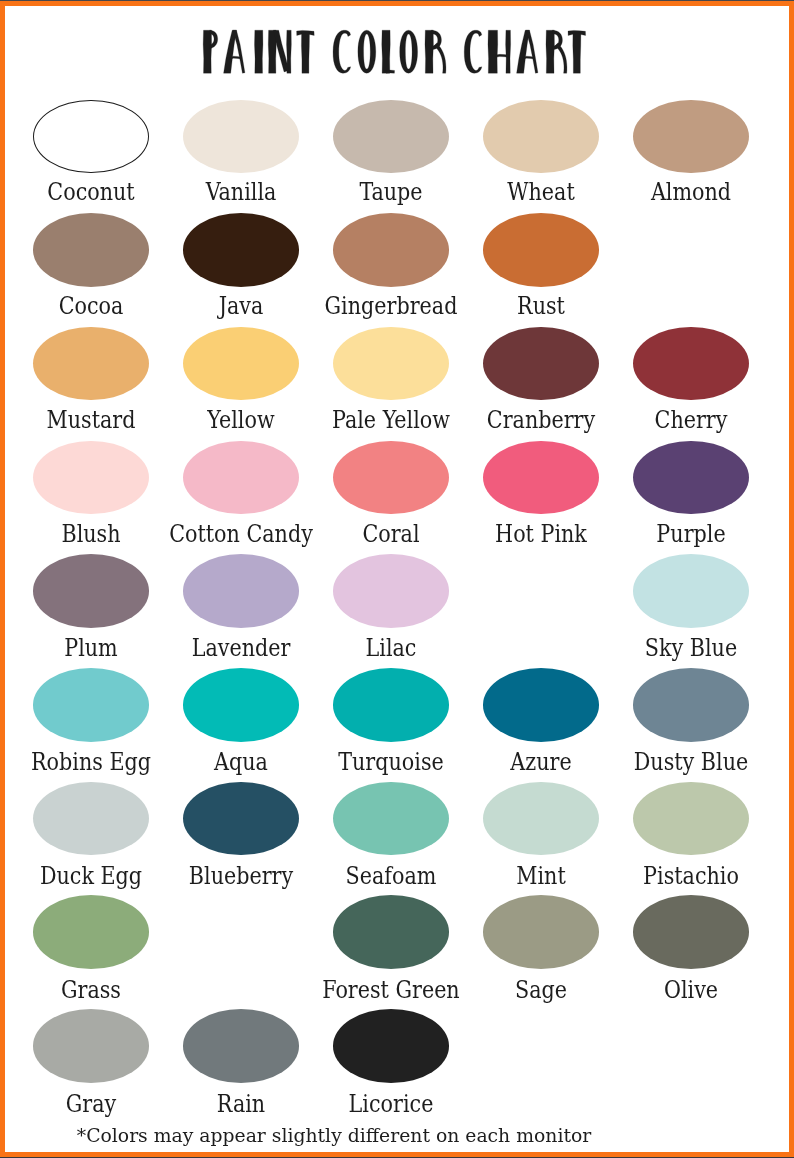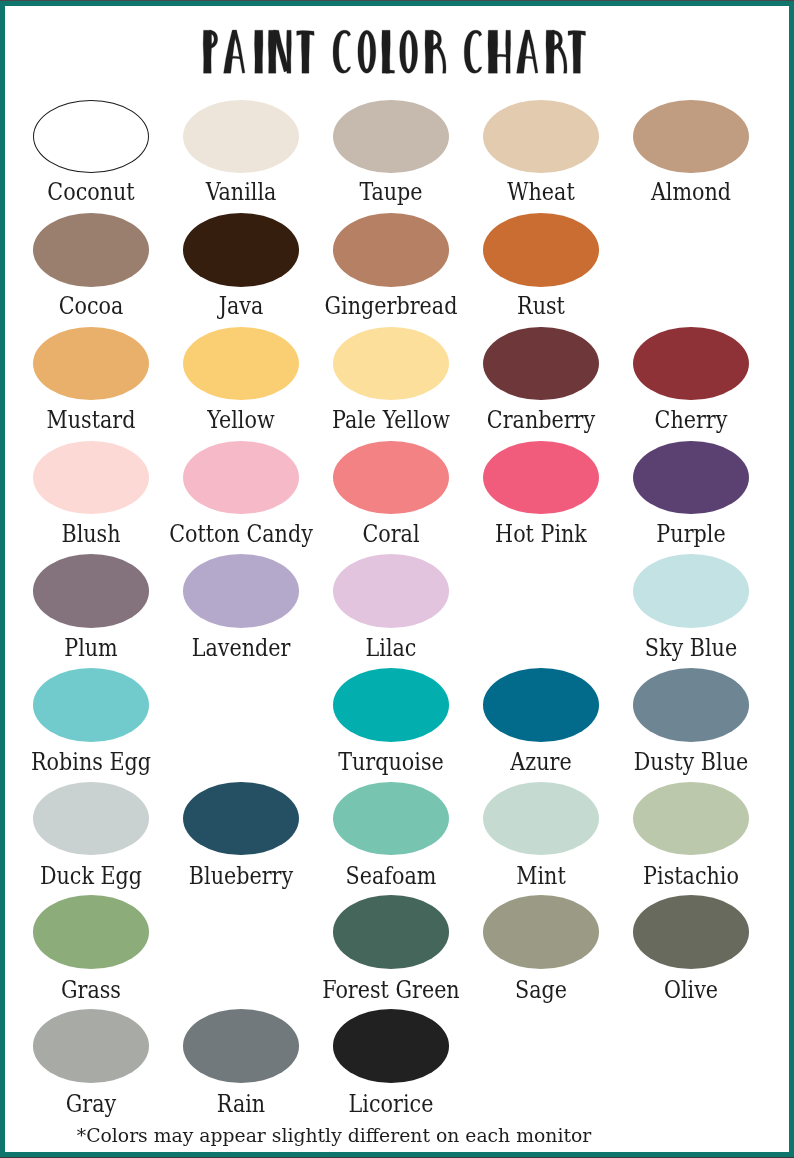--- a/index.html
+++ b/index.html
@@ -3,21 +3,21 @@
 <meta charset="utf-8">
 <title>Paint Color Chart</title>
 <style>
   html,body{margin:0;padding:0;}
   body{
     width:794px;height:1158px;background:#ffffff;
     font-family:"DejaVu Serif",serif;
     overflow:hidden;
     -webkit-font-smoothing:antialiased;
   }
-  #page{position:relative;width:794px;height:1158px;background:#0f766e;box-sizing:border-box;overflow:hidden;}
+  #page{position:relative;width:794px;height:1158px;background:#f97316;box-sizing:border-box;overflow:hidden;}
   #page-edge-bottom{position:absolute;left:0;bottom:0;width:794px;height:1px;background:#3b383a;}
   #page-edge-top{position:absolute;left:0;top:0;width:794px;height:1px;background:#4a474a;}
   #sheet{position:absolute;left:5px;top:6px;width:784px;height:1146px;background:#ffffff;overflow:hidden;}
 
   
   #title{position:absolute;left:-5px;top:-6px;width:794px;height:92px;}
   #title svg{position:absolute;left:0;top:0;}
 
   
   #grid{position:absolute;left:0;top:0;width:784px;height:1146px;}
@@ -203,20 +203,24 @@
           <div class="lbl" style="top: 80.52px;">Lilac</div>
         </div>
         <div class="swatch" style="left: 628px; top: 548.35px;">
           <div class="oval" title="Sky Blue" style="background-color: rgb(194, 226, 227);"></div>
           <div class="lbl" style="top: 80.52px;">Sky Blue</div>
         </div>
         <div class="swatch" style="left: 28px; top: 662.05px;">
           <div class="oval" title="Robins Egg" style="background-color: rgb(113, 203, 205);"></div>
           <div class="lbl" style="top: 80.9px;">Robins Egg</div>
         </div>
+        <div class="swatch" style="left: 178px; top: 662.05px;">
+          <div class="oval" title="Aqua" style="background-color: rgb(2, 187, 182);"></div>
+          <div class="lbl" style="top: 80.9px;">Aqua</div>
+        </div>
         <div class="swatch" style="left: 328px; top: 662.05px;">
           <div class="oval" title="Turquoise" style="background-color: rgb(2, 175, 174);"></div>
           <div class="lbl" style="top: 80.9px;">Turquoise</div>
         </div>
         <div class="swatch" style="left: 478px; top: 662.05px;">
           <div class="oval" title="Azure" style="background-color: rgb(2, 106, 139);"></div>
           <div class="lbl" style="top: 80.9px;">Azure</div>
         </div>
         <div class="swatch" style="left: 628px; top: 662.05px;">
           <div class="oval" title="Dusty Blue" style="background-color: rgb(110, 133, 148);"></div>

